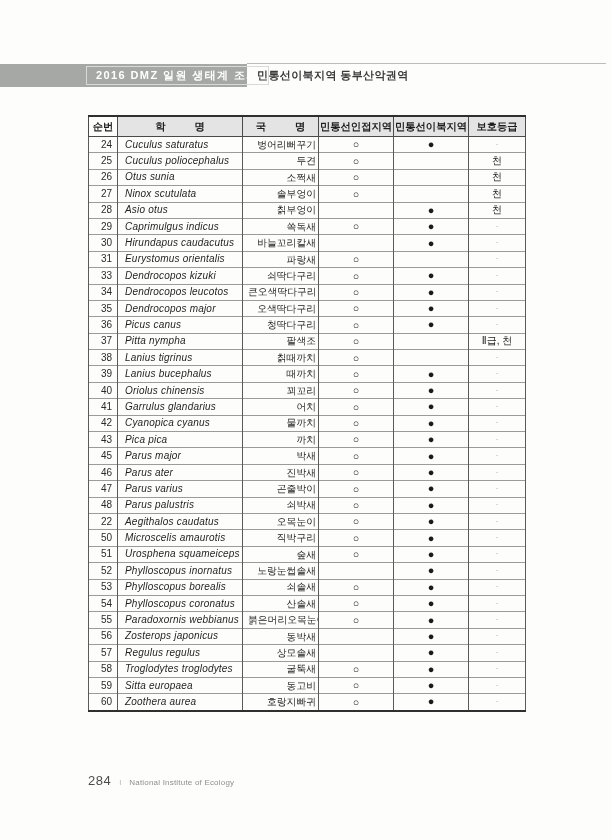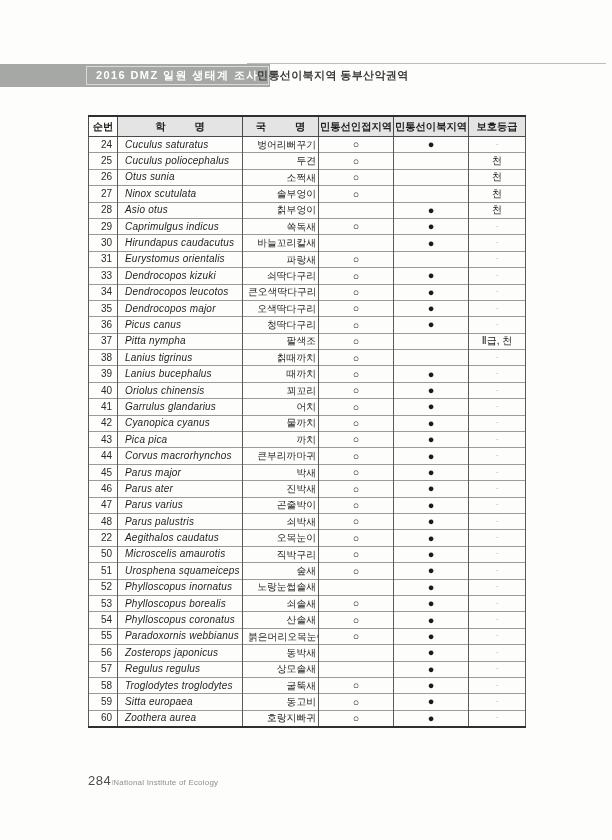--- a/index.html
+++ b/index.html
@@ -5,21 +5,21 @@
   html,body { margin:0; padding:0; }
   body {
     width:612px; height:840px; position:relative;
     background:#fdfdfc; color:#222;
     font-family:"Liberation Sans","DejaVu Sans",sans-serif;
     overflow:hidden;
   }
 
   
   .header-bar {
-    position:absolute; left:0; top:64px; width:270px; height:23px;
+    position:absolute; left:0; top:64px; width:247px; height:23px;
     background:#a5a8a4;
   }
   .title-box {
     position:absolute; left:86px; top:2px; bottom:2px;
     display:flex; align-items:center; padding:0 9px;
     border:1px solid #d8dad7;
     color:#ffffff; font-size:11px; font-weight:bold; letter-spacing:1.4px;
     white-space:nowrap;
   }
   .header-rule {
@@ -61,21 +61,21 @@
               font-style:italic; letter-spacing:0.2px; font-size:10px; }
   .col-kor  { text-align:right; padding-left:5px !important; font-size:9.8px; }
   .col-mark { text-align:center; font-size:10.5px; color:#1a1a1a; }
   .col-mark.filled { font-size:11px; }
   .col-grade{ text-align:center; font-size:10px; }
   .col-grade.faint { color:#a0a0a0; font-size:8px; }
 
   
   .footer {
     position:absolute; left:88px; top:773px;
-    display:flex; align-items:baseline; 
+    display:flex; align-items:baseline; gap:8px;
   }
   .page-num  { font-size:13px; color:#4c4c4c; letter-spacing:0.5px; }
   .footer-sep{ font-size:8px; color:#b5b5b5; }
   .institute { font-size:8px; color:#8f8f8f; letter-spacing:0.2px; }
 </style>
 </head>
 <body>
 
 <div class="header-bar">
   <span class="title-box">2016 DMZ 일원 생태계 조사</span>
@@ -249,28 +249,20 @@
       </tr>
       <tr>
         <td class="col-no">43</td>
         <td class="col-sci">Pica pica</td>
         <td class="col-kor">까치</td>
         <td class="col-mark">○</td>
         <td class="col-mark filled">●</td>
         <td class="col-grade faint">·</td>
       </tr>
       <tr>
-        <td class="col-no">44</td>
-        <td class="col-sci">Corvus macrorhynchos</td>
-        <td class="col-kor">큰부리까마귀</td>
-        <td class="col-mark">○</td>
-        <td class="col-mark filled">●</td>
-        <td class="col-grade faint">·</td>
-      </tr>
-      <tr>
         <td class="col-no">45</td>
         <td class="col-sci">Parus major</td>
         <td class="col-kor">박새</td>
         <td class="col-mark">○</td>
         <td class="col-mark filled">●</td>
         <td class="col-grade faint">·</td>
       </tr>
       <tr>
         <td class="col-no">46</td>
         <td class="col-sci">Parus ater</td>

